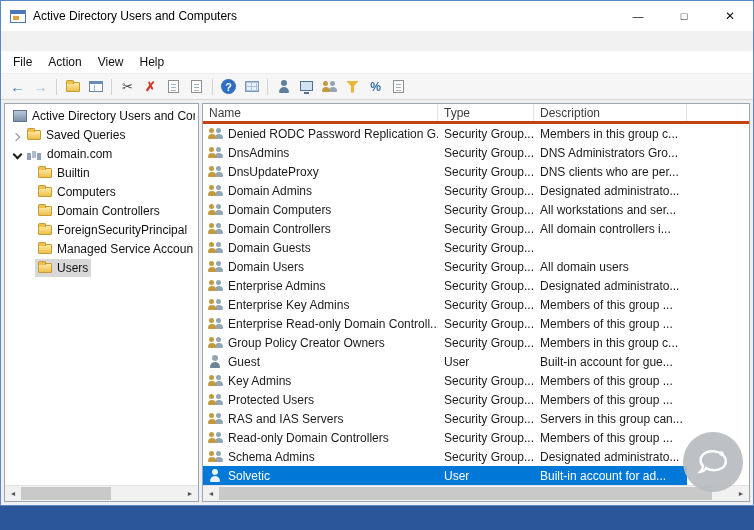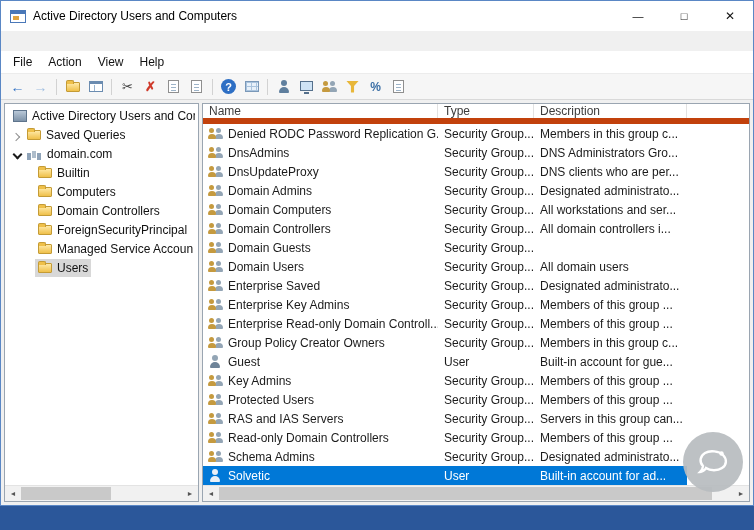--- a/index.html
+++ b/index.html
@@ -78,21 +78,21 @@
   .lvl2 { padding-left:16px; }
   .tnode { display:flex; align-items:center; gap:5px; padding:2px 3px; min-width:0; }
   .tnode.selected { background:#d8d8d8; }
   .tlabel { overflow:hidden; }
   .ri { width:14px; height:12px; background:linear-gradient(180deg,#b9c8d8,#7e93a9); border:1px solid #5e748c; flex:none; }
   .di { position:relative; width:15px; height:11px; flex:none; }
   .di::before { content:""; position:absolute; bottom:0; left:0; width:4px; height:7px; background:#8fa3b8;
                 box-shadow:5px -2px 0 #aebdcb, 10px 0 0 #8fa3b8; }
 
   .list-panel { flex:1; background:#fff; border:1px solid #9aa5b1; display:flex; flex-direction:column; min-width:0; }
-  .lheader { height:20px; display:flex; font-size:12px; color:#3c3c3c; border-bottom:6px solid #c2410c; flex:none; }
+  .lheader { height:20px; display:flex; font-size:12px; color:#3c3c3c; border-bottom:3px solid #c2410c; flex:none; }
   .hcell { display:flex; align-items:center; padding-left:6px; border-right:1px solid #e2e2e2; overflow:hidden; }
   .h-name { width:235px; } .h-type { width:96px; } .h-desc { width:153px; }
   .h-fill { flex:1; border-right:none; }
   .lbody { flex:1; overflow:hidden; }
   .lrow { width:484px; height:19px; display:flex; align-items:center; font-size:12px; color:#1b1b1b; }
   .lrow.sel { background:#0078d7; color:#fff; }
   .c-name { width:235px; display:flex; align-items:center; gap:5px; padding-left:5px; overflow:hidden; white-space:nowrap; }
   .c-type { width:96px; padding-left:6px; overflow:hidden; white-space:nowrap; }
   .c-desc { width:153px; padding-left:6px; overflow:hidden; white-space:nowrap; }
 
@@ -338,21 +338,21 @@
               <span class="c-name">
                 <span class="cicon g"></span>
                 <span>Domain Users</span>
               </span>
               <span class="c-type">Security Group...</span>
               <span class="c-desc">All domain users</span>
             </div>
           <div class="lrow">
               <span class="c-name">
                 <span class="cicon g"></span>
-                <span>Enterprise Saved</span>
+                <span>Enterprise Admins</span>
               </span>
               <span class="c-type">Security Group...</span>
               <span class="c-desc">Designated administrato...</span>
             </div>
           <div class="lrow">
               <span class="c-name">
                 <span class="cicon g"></span>
                 <span>Enterprise Key Admins</span>
               </span>
               <span class="c-type">Security Group...</span>

